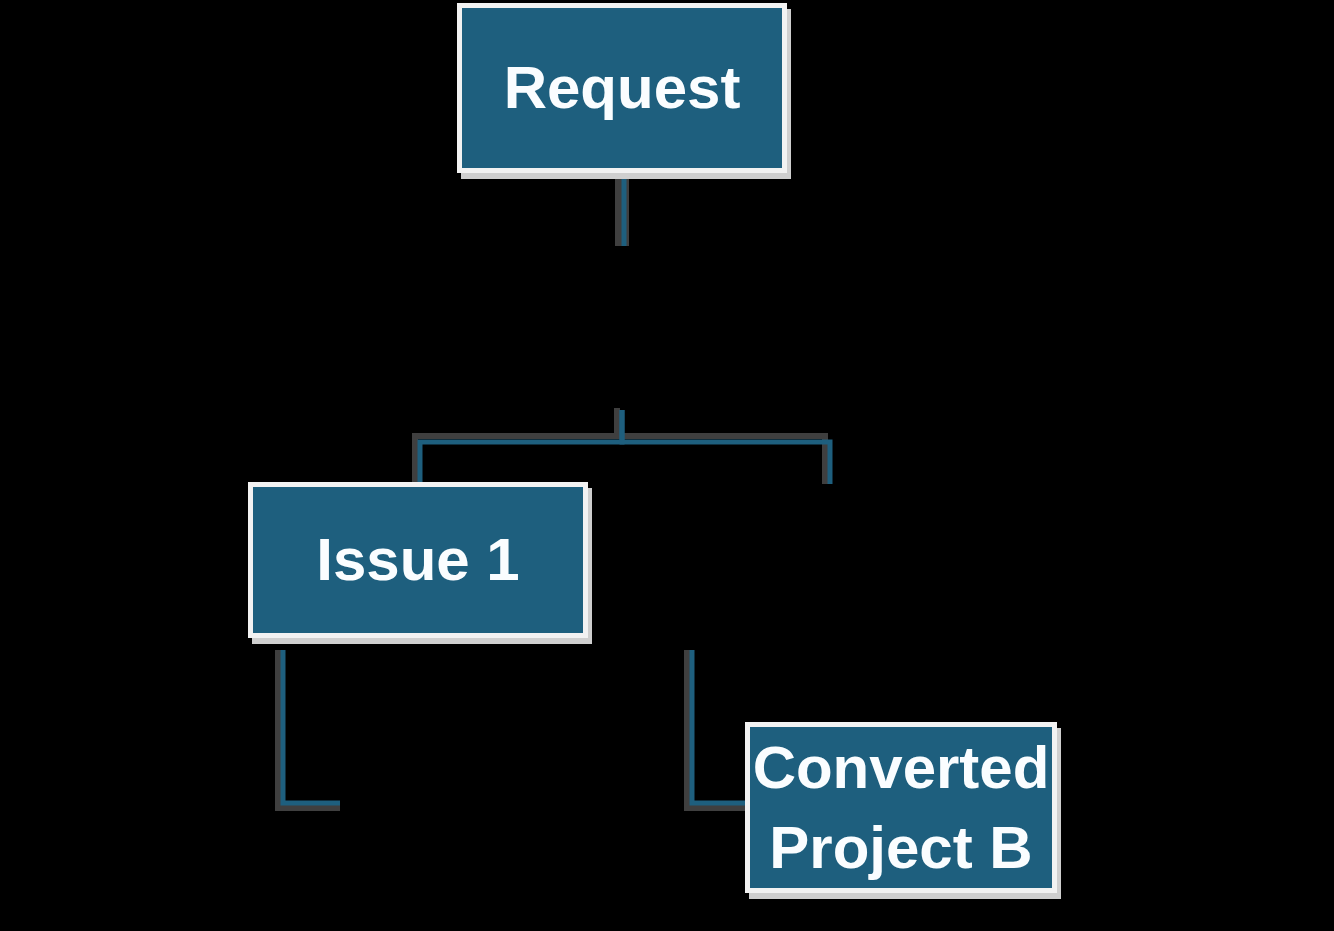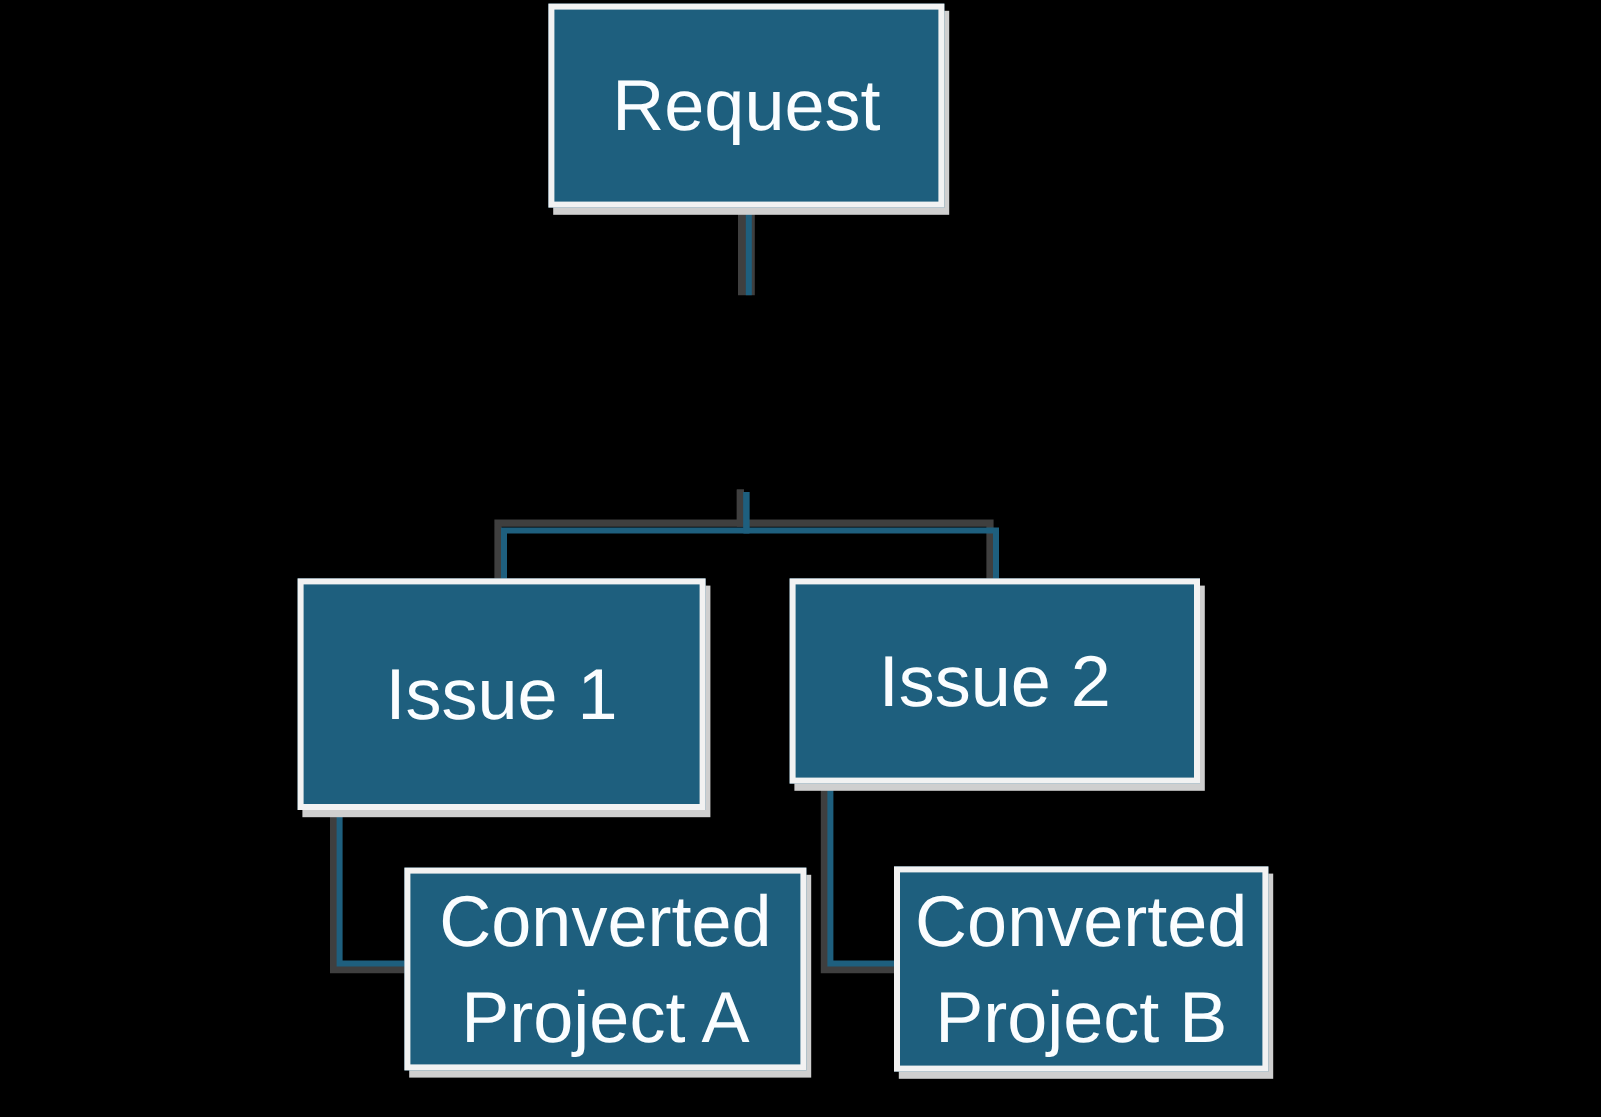--- a/index.html
+++ b/index.html
@@ -47,26 +47,26 @@
     background: var(--node-fill);
     border: 5px solid var(--node-border);
     box-shadow: 4px 6px 0 var(--node-shadow);
     color: var(--node-text);
     display: flex;
     align-items: center;
     justify-content: center;
     text-align: center;
     font-size: 60px;
     line-height: 1.32;
-    font-weight: 400;
+    font-weight: 700;
     padding: 0 17px;
   }
   .node-request  { left: 457px; top:   3px; width: 330px; height: 170px; }
   .node-parent   { left: 457px; top: 242px; width: 333px; height: 170px; }
-  .node-issue1   { left: 248px; top: 482px; width: 340px; height: 193px; }
+  .node-issue1   { left: 248px; top: 482px; width: 340px; height: 156px; }
   .node-issue2   { left: 658px; top: 482px; width: 342px; height: 171px; }
   .node-conv-a   { left: 337px; top: 723px; width: 335px; height: 169px; }
   .node-conv-b   { left: 745px; top: 722px; width: 312px; height: 171px; }
 </style>
 </head>
 <body>
 
 <div class="stage">
 
   <svg class="connectors" width="1334" height="931" viewBox="0 0 1334 931">
@@ -86,25 +86,19 @@
 
   <div class="node node-request">
     <span>Request</span>
   </div>
 
 
   <div class="node node-issue1">
     <span>Issue 1</span>
   </div>
 
-  <div class="node node-issue2">
-    <span>Issue 2</span>
-  </div>
 
-  <div class="node node-conv-a">
-    <span>Converted Project A</span>
-  </div>
 
   <div class="node node-conv-b">
     <span>Converted Project B</span>
   </div>
 
 </div>
 
 </body></html>

